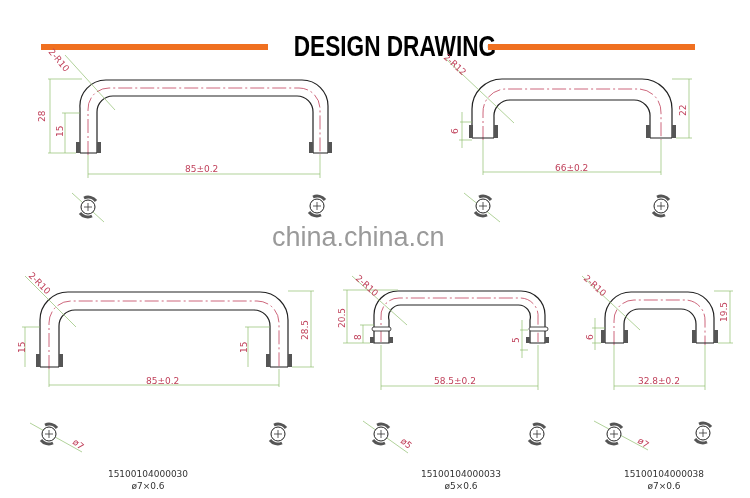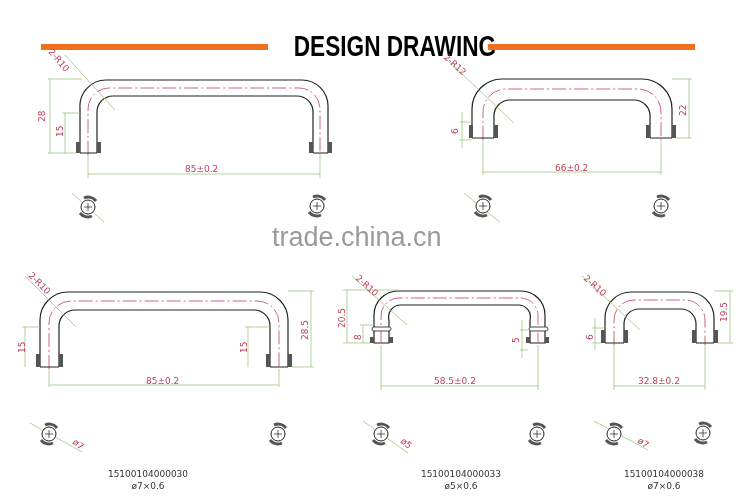--- a/index.html
+++ b/index.html
@@ -160,13 +160,13 @@
     <text class="dim" x="638" y="384"><tspan>32.8±0.2</tspan></text>
     <path d="M 594 421 L 648 450" stroke="#8fbf6f" stroke-width="0.7"></path>
     <use href="#endview" x="614" y="434"></use>
     <use href="#endview" x="703" y="433"></use>
     <text class="dim" x="637" y="442" transform="rotate(35 637 442)"><tspan>ø7</tspan></text>
     <text class="code" x="664" y="477" text-anchor="middle"><tspan>15100104000038</tspan></text>
     <text class="code" x="664" y="489" text-anchor="middle"><tspan>ø7×0.6</tspan></text>
   </g>
 </svg>
 
-<div class="watermark">trade.china.cn</div>
+<div class="watermark">china.china.cn</div>
 
 </body></html>

